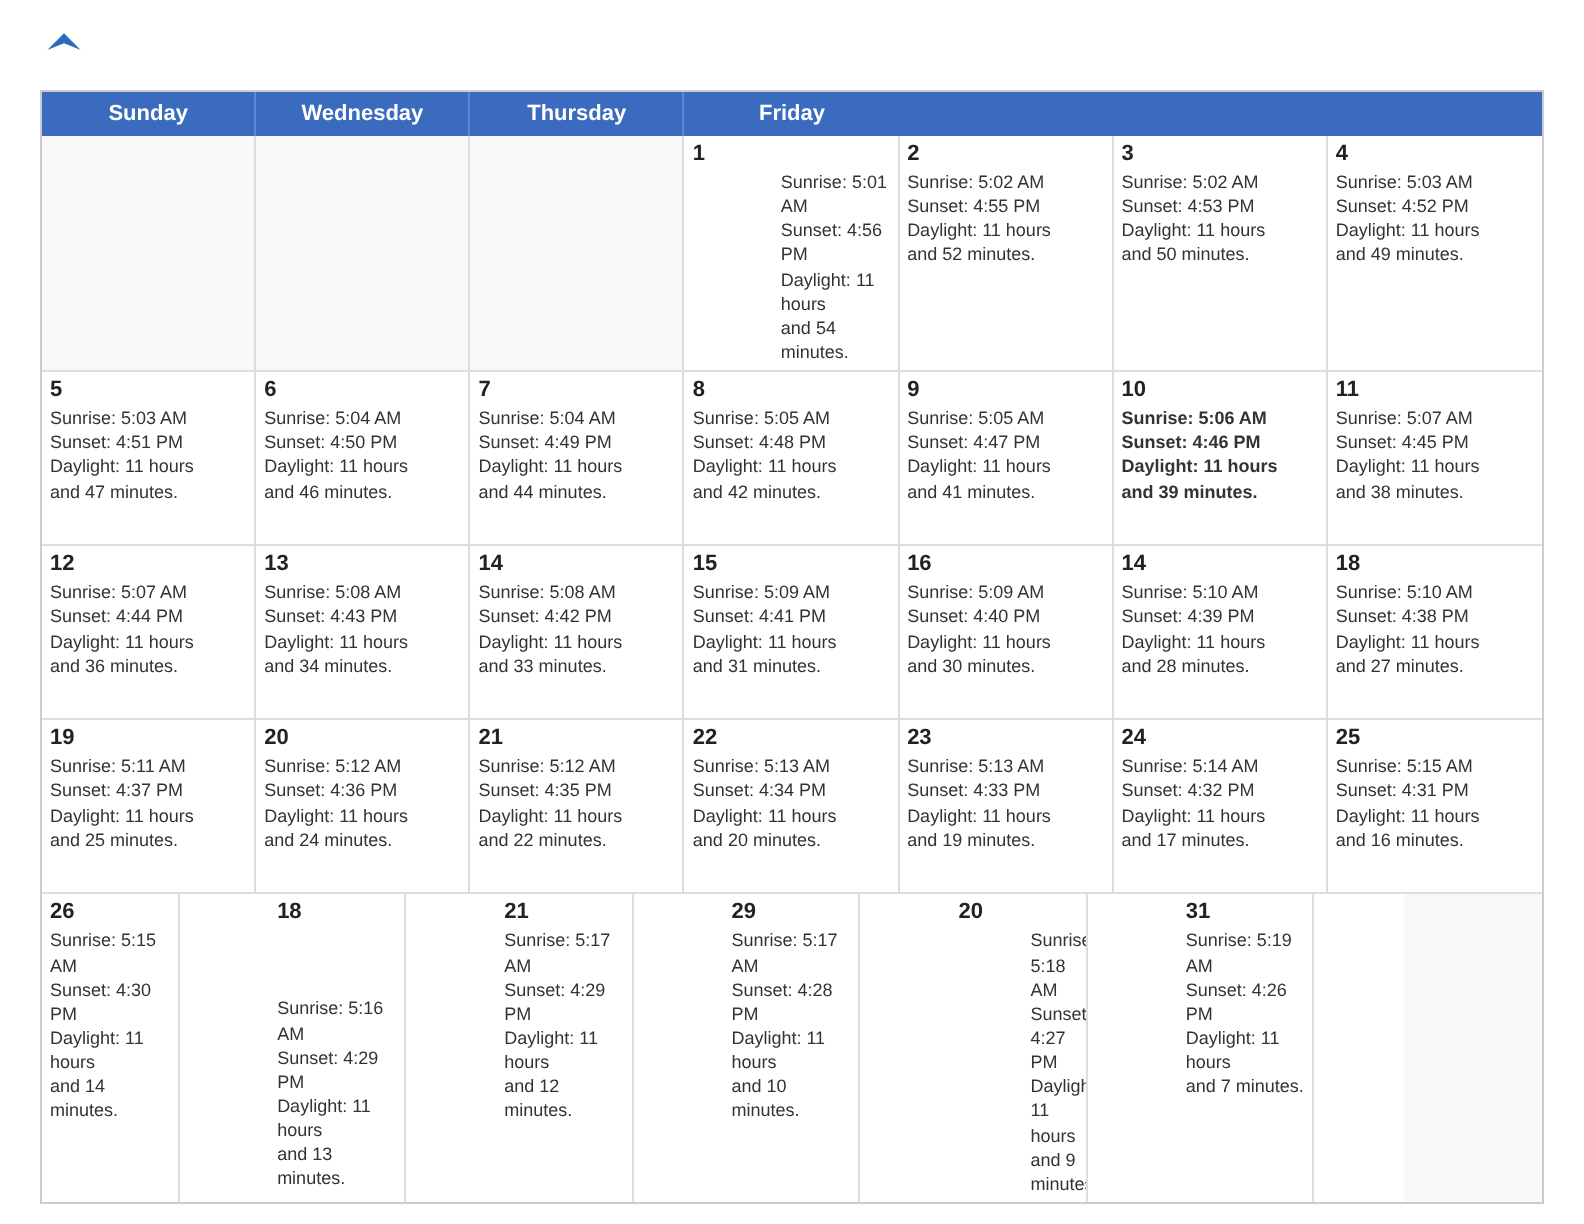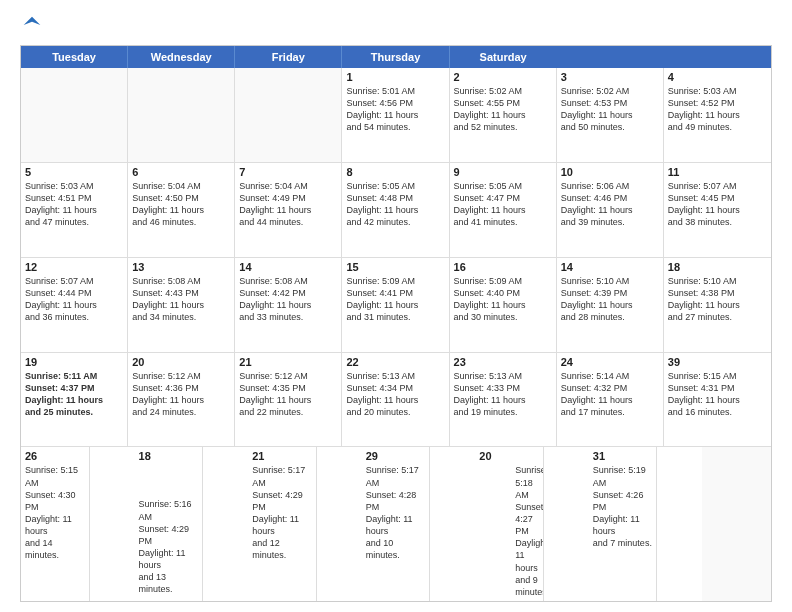--- a/index.html
+++ b/index.html
@@ -117,34 +117,33 @@
       </svg>
     </div>
     <div class="title-block">
       <div class="title-month"></div>
       <div class="title-location"></div>
     </div>
   </div>
 
   <div class="calendar">
     <div class="cal-header">
-        <div class="cal-header-cell">Tuesday</div>
+    <div class="cal-header-cell">Sunday</div>
         <div class="cal-header-cell">Wednesday</div>
+        <div class="cal-header-cell">Thursday</div>
         <div class="cal-header-cell">Friday</div>
-        <div class="cal-header-cell">Thursday</div>
-        <div class="cal-header-cell">Saturday</div>
       </div>
     <div class="cal-body">
     <div class="cal-row">
           <div class="cal-cell empty"></div>
           <div class="cal-cell empty"></div>
           <div class="cal-cell empty"></div>
           <div class="cal-cell">
             <div class="day-num">1</div>
-            <div class="info" style="white-space: pre-line;">Sunrise: 5:01 AM
+            <div class="info" style="white-space: pre-line; margin-left: 44px;">Sunrise: 5:01 AM
 Sunset: 4:56 PM
 Daylight: 11 hours
 and 54 minutes.</div>
           </div>
           <div class="cal-cell">
             <div class="day-num">2</div>
             <div class="info" style="white-space: pre-line;">Sunrise: 5:02 AM
 Sunset: 4:55 PM
 Daylight: 11 hours
 and 52 minutes.</div>
@@ -195,21 +194,21 @@
           </div>
           <div class="cal-cell">
             <div class="day-num">9</div>
             <div class="info" style="white-space: pre-line;">Sunrise: 5:05 AM
 Sunset: 4:47 PM
 Daylight: 11 hours
 and 41 minutes.</div>
           </div>
           <div class="cal-cell">
             <div class="day-num">10</div>
-            <div class="info" style="white-space: pre-line;">Sunrise: 5:06 AM
+            <div class="info" style="white-space: pre-line; font-weight: bold;">Sunrise: 5:06 AM
 Sunset: 4:46 PM
 Daylight: 11 hours
 and 39 minutes.</div>
           </div>
           <div class="cal-cell">
             <div class="day-num">11</div>
             <div class="info" style="white-space: pre-line;">Sunrise: 5:07 AM
 Sunset: 4:45 PM
 Daylight: 11 hours
 and 38 minutes.</div>
@@ -262,21 +261,21 @@
             <div class="day-num">18</div>
             <div class="info" style="white-space: pre-line;">Sunrise: 5:10 AM
 Sunset: 4:38 PM
 Daylight: 11 hours
 and 27 minutes.</div>
           </div>
         </div>
         <div class="cal-row">
           <div class="cal-cell">
             <div class="day-num">19</div>
-            <div class="info" style="white-space: pre-line; font-weight: bold;">Sunrise: 5:11 AM
+            <div class="info" style="white-space: pre-line;">Sunrise: 5:11 AM
 Sunset: 4:37 PM
 Daylight: 11 hours
 and 25 minutes.</div>
           </div>
           <div class="cal-cell">
             <div class="day-num">20</div>
             <div class="info" style="white-space: pre-line;">Sunrise: 5:12 AM
 Sunset: 4:36 PM
 Daylight: 11 hours
 and 24 minutes.</div>
@@ -303,21 +302,21 @@
 and 19 minutes.</div>
           </div>
           <div class="cal-cell">
             <div class="day-num">24</div>
             <div class="info" style="white-space: pre-line;">Sunrise: 5:14 AM
 Sunset: 4:32 PM
 Daylight: 11 hours
 and 17 minutes.</div>
           </div>
           <div class="cal-cell">
-            <div class="day-num">39</div>
+            <div class="day-num">25</div>
             <div class="info" style="white-space: pre-line;">Sunrise: 5:15 AM
 Sunset: 4:31 PM
 Daylight: 11 hours
 and 16 minutes.</div>
           </div>
         </div>
         <div class="cal-row">
           <div class="cal-cell">
             <div class="day-num">26</div>
             <div class="info" style="white-space: pre-line;">Sunrise: 5:15 AM

